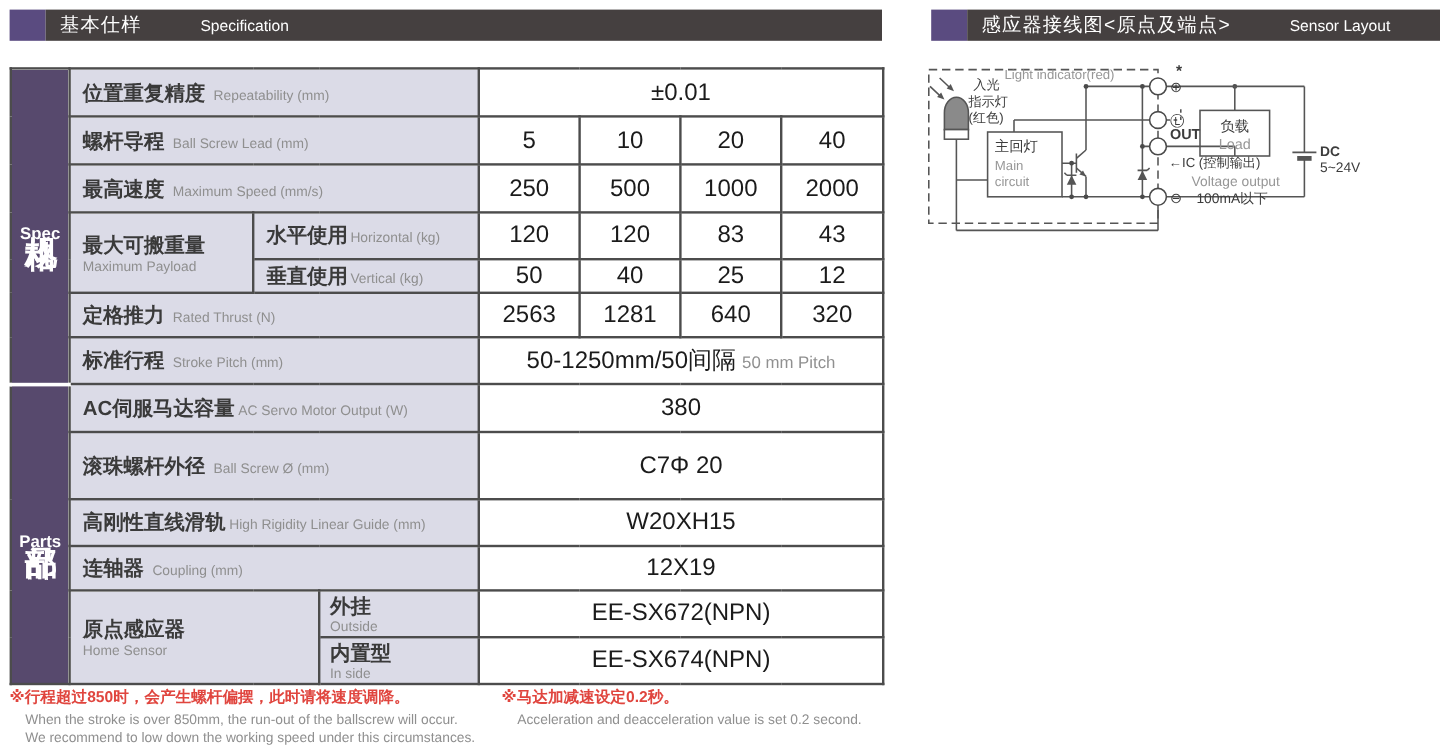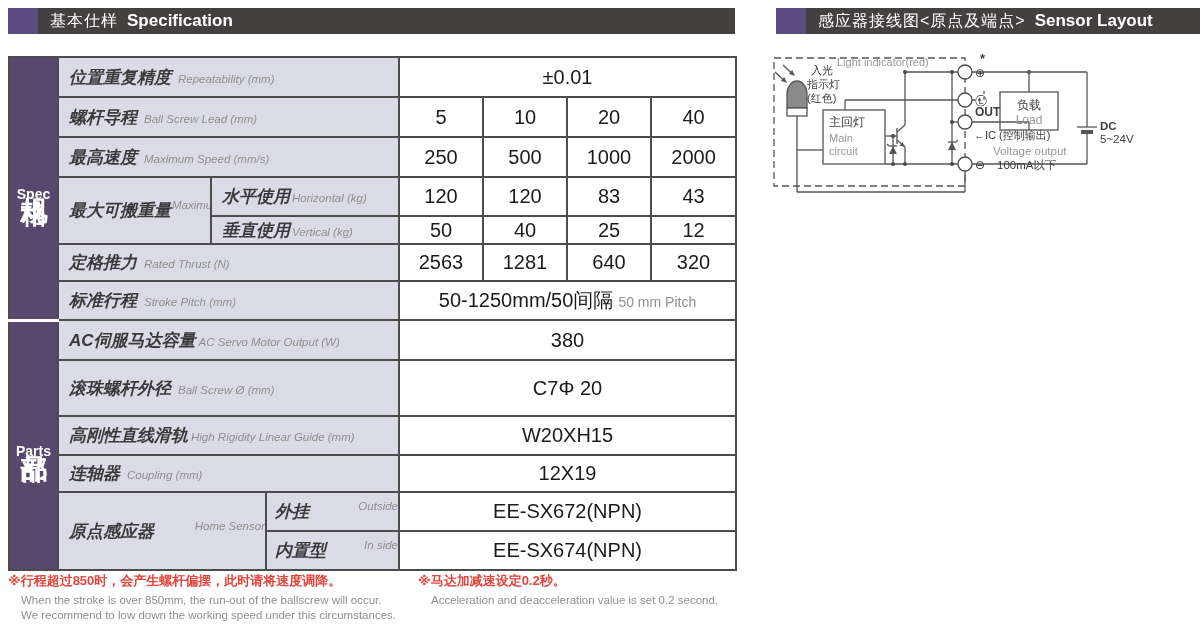--- a/index.html
+++ b/index.html
@@ -6,35 +6,35 @@
   body{
     width:1200px;height:626px;background:#ffffff;
     font-family:"Liberation Sans","DejaVu Sans",sans-serif;
     position:relative;overflow:hidden;color:#3a3a3a;
   }
   
   .hdr{position:absolute;display:flex;height:26px;}
   .hdr .sq{width:30px;background:#5a4b80;flex:0 0 30px;}
   .hdr .bar{background:#454040;color:#fff;display:flex;align-items:center;gap:9px;flex:1;padding:0 12px;}
   .hdr .zh{font-size:16px;font-weight:normal;letter-spacing:1px;white-space:nowrap;}
-  .hdr .en{font-size:17px;font-weight:bold;white-space:nowrap;}
+  .hdr .en{font-size:13px;font-weight:normal;white-space:nowrap;margin-left:40px;}
   #hdr-left{left:8px;top:8px;width:727px;}
   #hdr-right{left:776px;top:8px;width:424px;}
 
   
   table.spec{position:absolute;left:8px;top:56px;border-collapse:collapse;table-layout:fixed;width:727px;}
   table.spec td{border:2px solid #4c4c4c;padding:0;vertical-align:middle;overflow:hidden;}
   td.side{background:#57496d;color:#fff;text-align:center;}
   td.side.parts{border-top:3px solid #ffffff;}
   .sidewrap{display:flex;flex-direction:column;align-items:center;justify-content:center;gap:5px;height:100%;}
   .side-zh{writing-mode:vertical-rl;text-orientation:upright;font-size:27px;font-weight:bold;line-height:1.1;letter-spacing:3px;}
   .side-en{font-size:14px;font-weight:bold;}
-  td.lbl{background:#dbdbe7;font-style:italic;}
+  td.lbl{background:#dbdbe7;}
   .lblrow{display:flex;align-items:baseline;gap:7px;padding-left:10px;white-space:nowrap;}
-  .lblcol{display:flex;flex-direction:row;justify-content:space-between;gap:1px;padding-left:10px;white-space:nowrap;}
+  .lblcol{display:flex;flex-direction:column;justify-content:center;gap:1px;padding-left:10px;white-space:nowrap;}
   .lzh{font-size:17px;font-weight:600;color:#3a3a3a;}
   .len{font-size:11.5px;color:#8f8f8f;}
   td.val{background:#fff;text-align:center;font-size:20px;color:#1b1b1b;}
   .valnote{font-size:14px;color:#909090;margin-left:5px;}
 
   
   .fn{position:absolute;top:572px;}
   #fn1{left:8px;}
   #fn2{left:418px;}
   .fn-zh{color:#e0453e;font-size:13px;font-weight:bold;margin-bottom:3px;white-space:nowrap;}

